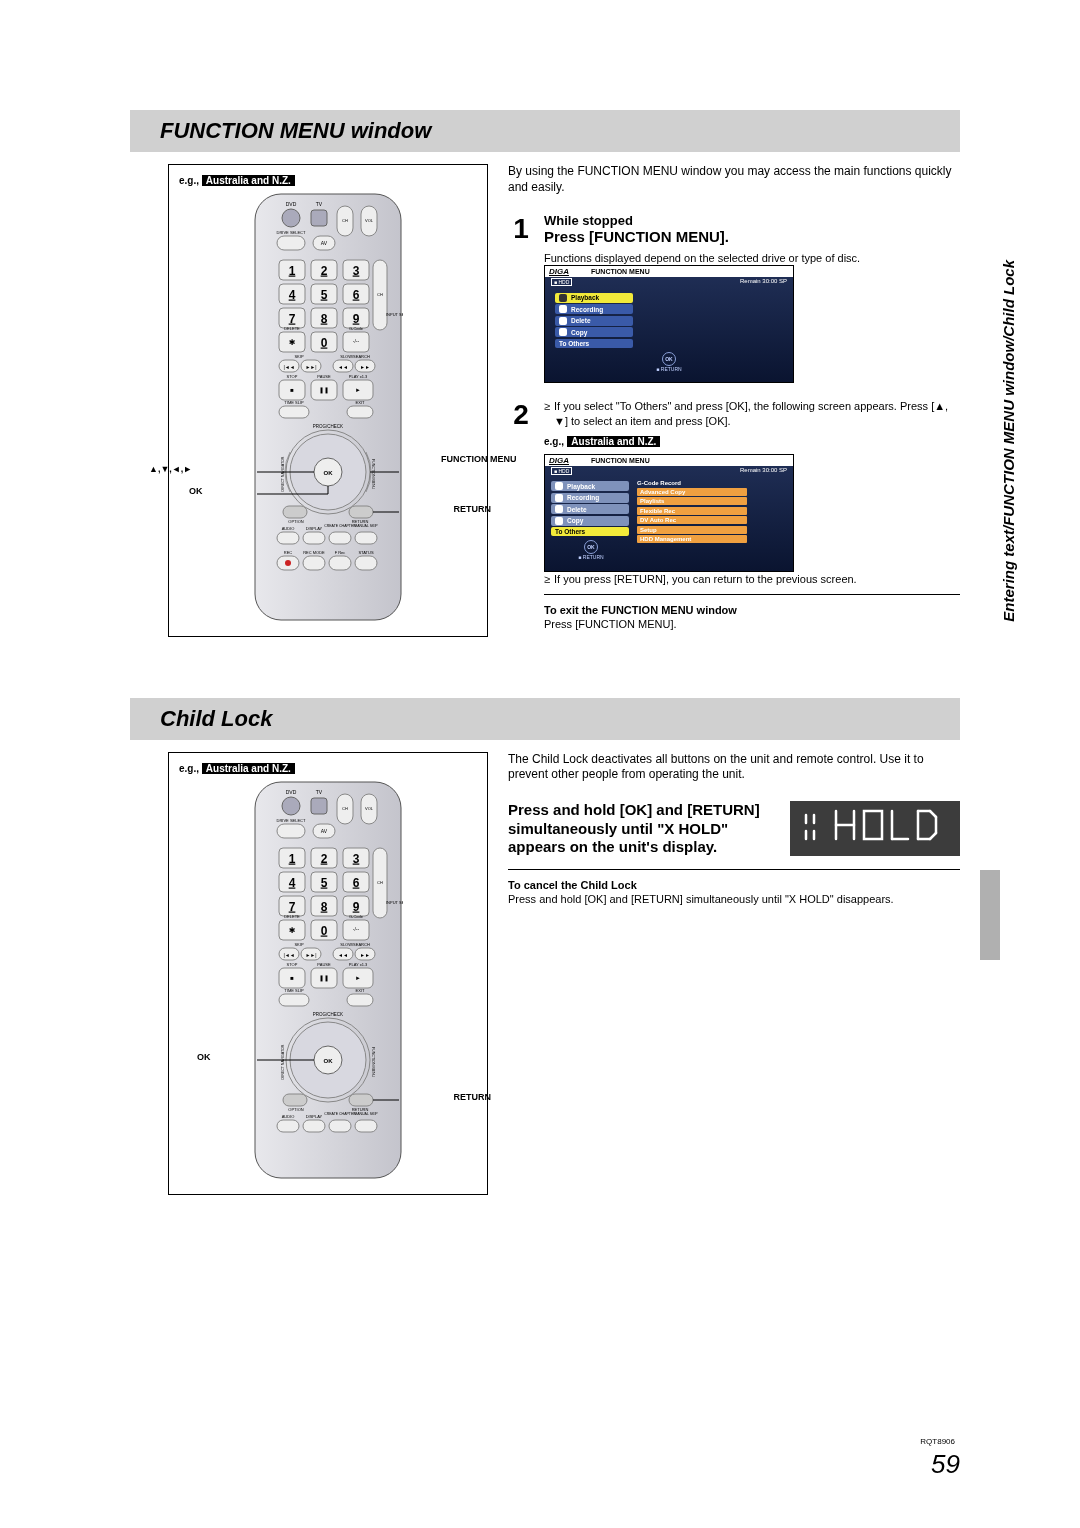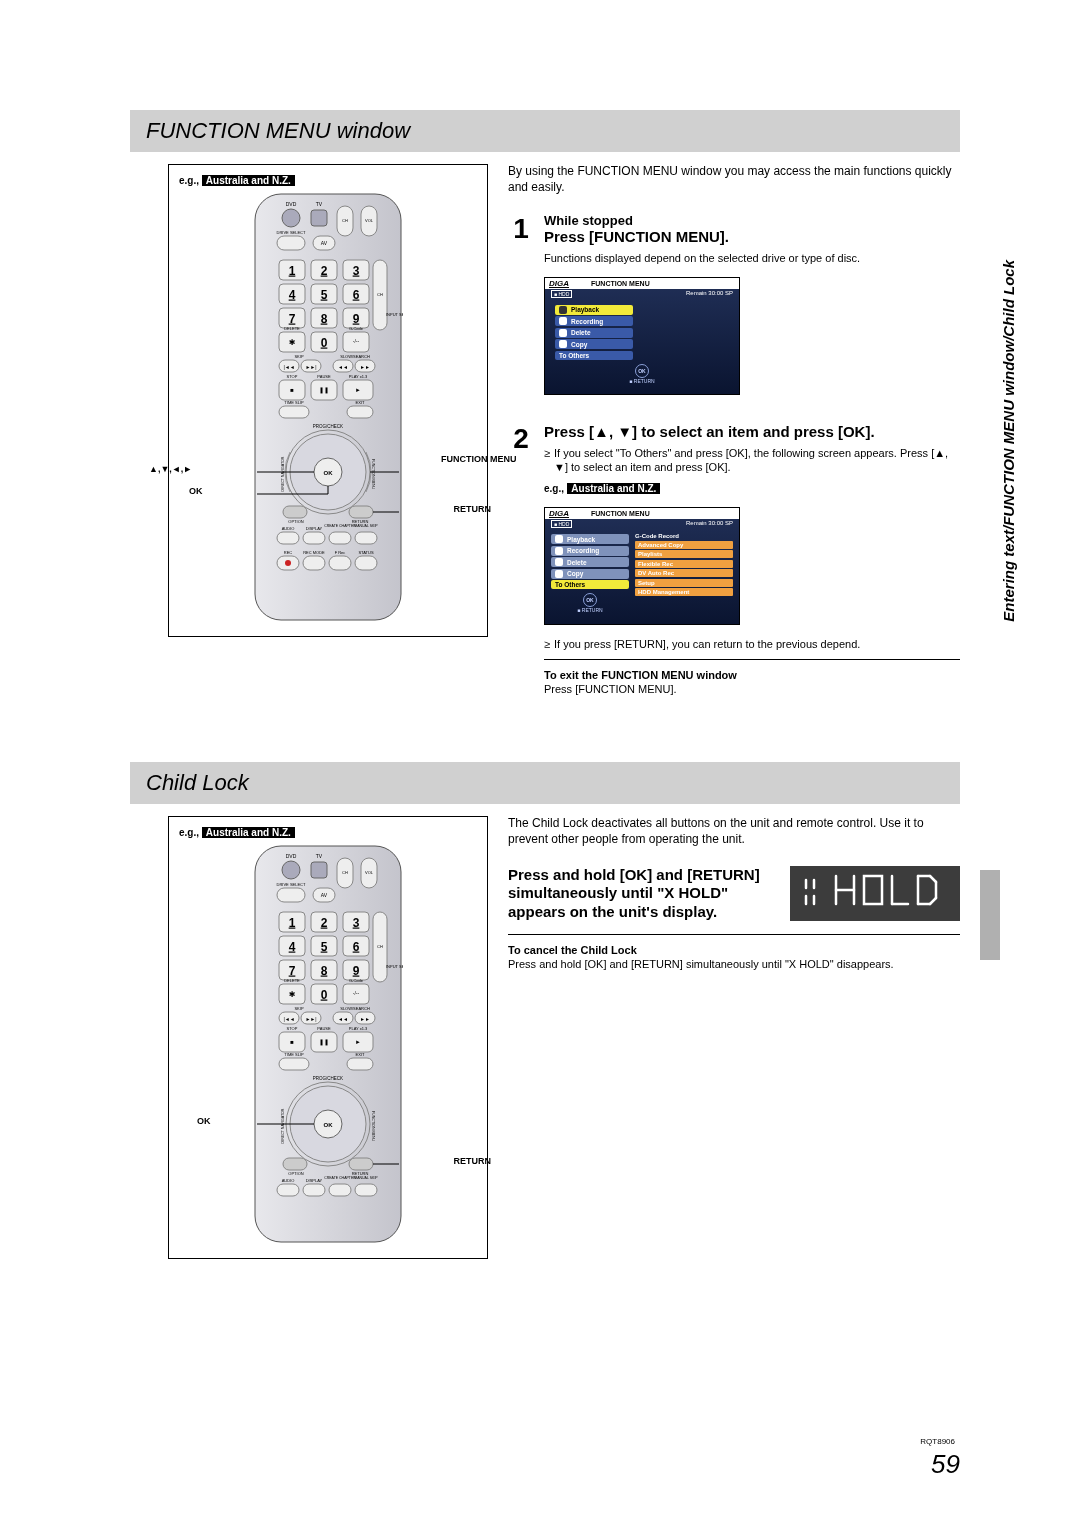--- a/index.html
+++ b/index.html
@@ -9,23 +9,23 @@
     font-size: 12px;
     color: #000;
     width: 1080px;
     height: 1528px;
     position: relative;
     padding: 110px 120px 40px 130px;
   }
 
   .section-header {
     background: #d0d0d0;
-    padding: 8px 16px;
+    padding: 8px 30px;
     font-size: 22px;
-    font-weight: normal;
+    font-weight: bold;
     font-style: italic;
     margin-bottom: 12px;
   }
 
   .two-col {
     display: flex;
     gap: 20px;
     margin-bottom: 50px;
     padding-left: 38px;
   }
@@ -79,27 +79,27 @@
     font-weight: bold;
     line-height: 1.25;
     margin-bottom: 4px;
   }
   .small-text { font-size: 11px; line-height: 1.3; }
   .bullet { display: flex; gap: 4px; font-size: 11px; line-height: 1.3; }
   .bullet::before { content: "≥"; flex-shrink: 0; }
 
   .osd-box {
     border: 1px solid #000;
-    width: 196px;
+    width: 250px;
     height: 118px;
     background: linear-gradient(#213058, #0a1430);
     color: #fff;
     position: relative;
     font-size: 7px;
-    margin: 12px 0;
+    margin: 0 0;
   }
   .osd-top-bar {
     background: #fff;
     color: #000;
     padding: 1px 4px;
     font-weight: bold;
     font-size: 7px;
     display: flex;
     align-items: center;
     gap: 22px;
@@ -432,21 +432,20 @@
                   <span>■ <span>RETURN</span></span>
                 </div></div>
           </div>
         </div>
       </div>
     </div>
 
     <div class="step-row">
       <div class="step-num">2</div>
       <div class="step-body">
-        <div class="step-head">Press [▲, ▼] to select an item and press [OK].</div>
         <div class="bullet">
             <span>If you select "To Others" and press [OK], the following screen appears. Press [▲, ▼] to select an item and press [OK].</span>
           </div>
         <div style="margin:6px 0;">
           <span class="bold" style="font-size:10px;">e.g.,</span>
           <span class="tag">Australia and N.Z.</span>
         </div>
 
         <div class="osd-box">
           <div class="osd-top-bar">
@@ -489,21 +488,21 @@
               <div class="sub-item">Playlists</div>
               <div class="sub-item">Flexible Rec</div>
               <div class="sub-item">DV Auto Rec</div>
               <div class="sub-item">Setup</div>
               <div class="sub-item">HDD Management</div>
             </div>
           </div>
         </div>
 
         <div class="bullet">
-            <span>If you press [RETURN], you can return to the previous depend.</span>
+            <span>If you press [RETURN], you can return to the previous screen.</span>
           </div>
 
         <hr class="sep">
         <div class="bold small-text">To exit the FUNCTION MENU window</div>
         <div class="small-text">Press [FUNCTION MENU].</div>
       </div>
     </div>
   </div>
 </div>
 

